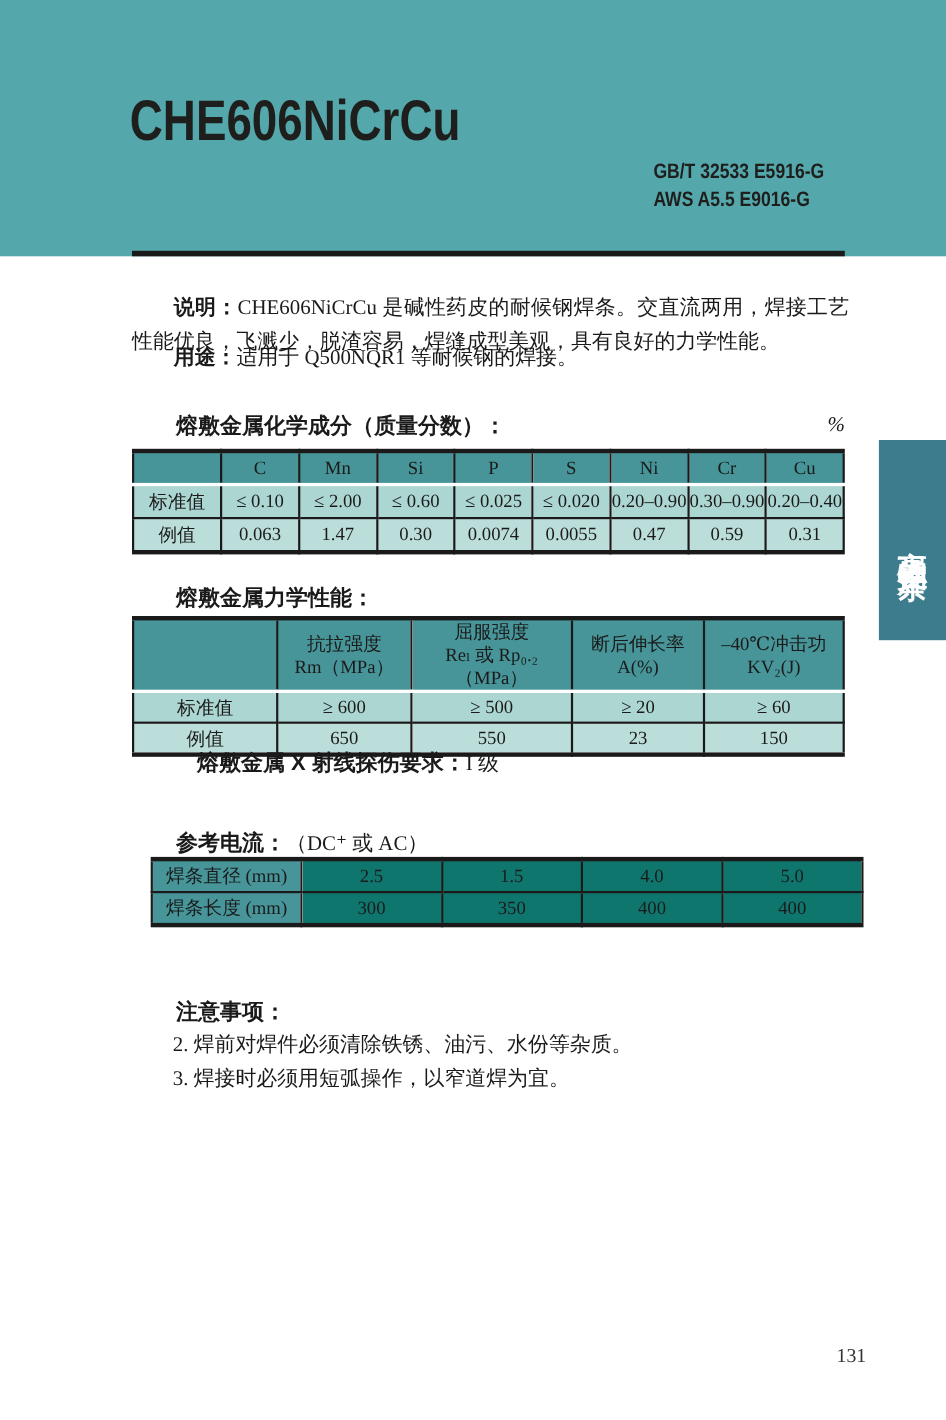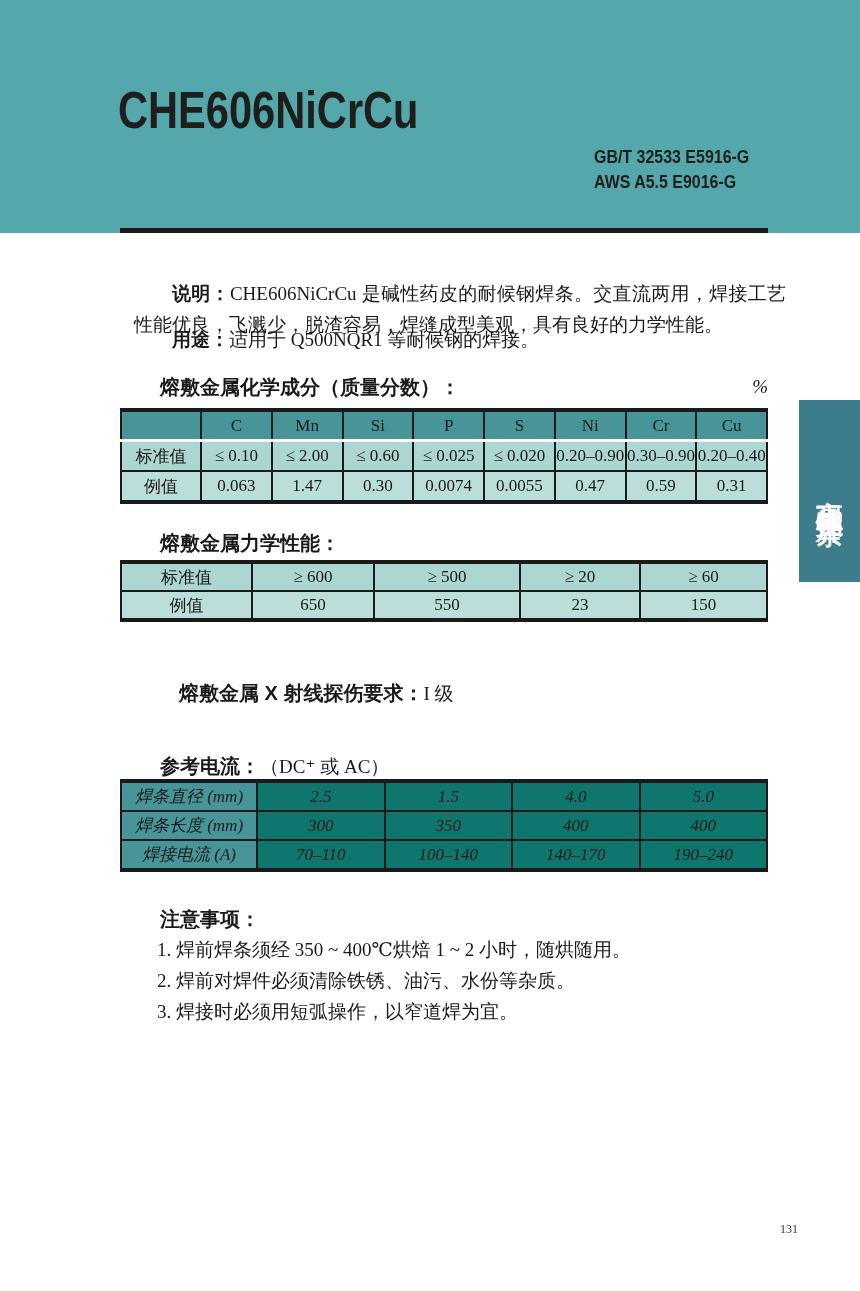--- a/index.html
+++ b/index.html
@@ -18,21 +18,21 @@
   .standards{
     left:594px;top:144px;font-family:"Liberation Sans","DejaVu Sans",sans-serif;
     font-weight:bold;font-size:19px;line-height:25px;color:#1e1e1c;
     transform:scaleX(0.84);transform-origin:left top;white-space:nowrap;
   }
   .rule{left:120px;top:228px;width:648px;height:5px;background:#1a1a1a;}
   
   .para{left:120px;width:652px;font-size:19px;line-height:31px;text-align:justify;}
   .para1{top:264px;}
   .para2{top:310px;}
-  .indent{text-indent:2em;margin:14px;}
+  .indent{text-indent:2em;margin:0;}
   .lead{font-family:"Liberation Sans","DejaVu Sans",sans-serif;font-weight:bold;}
   
   .sec{font-family:"Liberation Sans","DejaVu Sans",sans-serif;font-weight:bold;font-size:20px;white-space:nowrap;}
   .sec-chem{left:160px;top:374px;}
   .pct{right:92px;top:376px;font-size:19px;font-style:italic;}
   .sec-mech{left:160px;top:530px;}
   .line-mix{left:160px;white-space:nowrap;font-size:19px;}
   .line-mix .lbl{font-family:"Liberation Sans","DejaVu Sans",sans-serif;font-weight:bold;font-size:20px;}
   .xray{top:680px;margin-left:19px;}
   .current{top:753px;}
@@ -47,32 +47,32 @@
   tr.head td{background:#479599;border-bottom:3px solid #ffffff;}
   td.hdr{background:#479599;}
   tr.b1 td{background:#acd6d2;}
   tr.b2 td{background:#bbdeda;}
   .t1{left:120px;top:408px;}
   .t1 td{height:28px;}
   .t1 tr.head td{height:27px;}
   .t2{left:120px;top:560px;}
   .t2 tr.head td{height:44px;line-height:21px;font-size:17px;}
   .t2 tr.b1 td,.t2 tr.b2 td{height:26px;}
-  .t3{left:120px;top:779px;font-style:italic;}
+  .t3{left:137px;top:779px;}
   .t3 td{height:27px;background:#0f766e;}
   .t3 td.hdr{background:#479599;}
   
   .tab{left:799px;top:400px;width:61px;height:182px;background:#3d7c8c;
     display:flex;align-items:center;justify-content:center;}
   .tab span{
     writing-mode:vertical-rl;text-orientation:upright;color:#ffffff;
     font-family:"Liberation Sans","DejaVu Sans",sans-serif;font-weight:bold;
     font-size:27px;letter-spacing:5px;
   }
-  .pagenum{left:750px;top:1222px;width:48px;text-align:right;font-size:12px;color:#333333;}
+  .pagenum{left:750px;top:1222px;width:48px;text-align:center;font-size:18px;color:#333333;}
 </style>
 </head>
 <body>
 
 <div class="abs band"></div>
 <div class="abs title">CHE606NiCrCu</div>
 <div class="abs standards">
   <div>GB/T 32533 E5916-G</div>
   <div>AWS A5.5 E9016-G</div>
 </div>
@@ -137,20 +137,39 @@
 
 <table class="t t2">
   <colgroup>
       <col style="width:131px">
       <col style="width:122px">
       <col style="width:146px">
       <col style="width:120px">
       <col>
     </colgroup>
   <tbody>
+      <tr class="head">
+    <td></td>
+    <td>
+      <div>抗拉强度</div>
+      <div>Rm（MPa）</div>
+    </td>
+    <td>
+      <div>屈服强度</div>
+      <div>Reₗ 或 Rp₀.₂（MPa）</div>
+    </td>
+    <td>
+      <div>断后伸长率</div>
+      <div>A(%)</div>
+    </td>
+    <td>
+      <div>–40℃冲击功</div>
+      <div>KV₂(J)</div>
+    </td>
+  </tr>
   <tr class="b1">
     <td>标准值</td>
     <td>≥ 600</td>
     <td>≥ 500</td>
     <td>≥ 20</td>
     <td>≥ 60</td>
   </tr>
   <tr class="b2">
     <td>例值</td>
     <td>650</td>
@@ -181,33 +200,25 @@
     <td>4.0</td>
     <td>5.0</td>
   </tr>
   <tr>
     <td class="hdr">焊条长度 (mm)</td>
     <td>300</td>
     <td>350</td>
     <td>400</td>
     <td>400</td>
   </tr>
-  <tr>
-    <td class="hdr">焊接电流 (A)</td>
-    <td>70–110</td>
-    <td>100–140</td>
-    <td>140–170</td>
-    <td>190–240</td>
-  </tr>
 </tbody>
   </table>
 
 <div class="abs sec notes-title">注意事项：</div>
 <div class="abs note-list">
-  <div>1. 焊前焊条须经 350 ~ 400℃烘焙 1 ~ 2 小时，随烘随用。</div>
   <div>2. 焊前对焊件必须清除铁锈、油污、水份等杂质。</div>
   <div>3. 焊接时必须用短弧操作，以窄道焊为宜。</div>
 </div>
 
 <div class="abs tab">
   <span>高强钢焊条</span>
 </div>
 
 <div class="abs pagenum">131</div>
 

